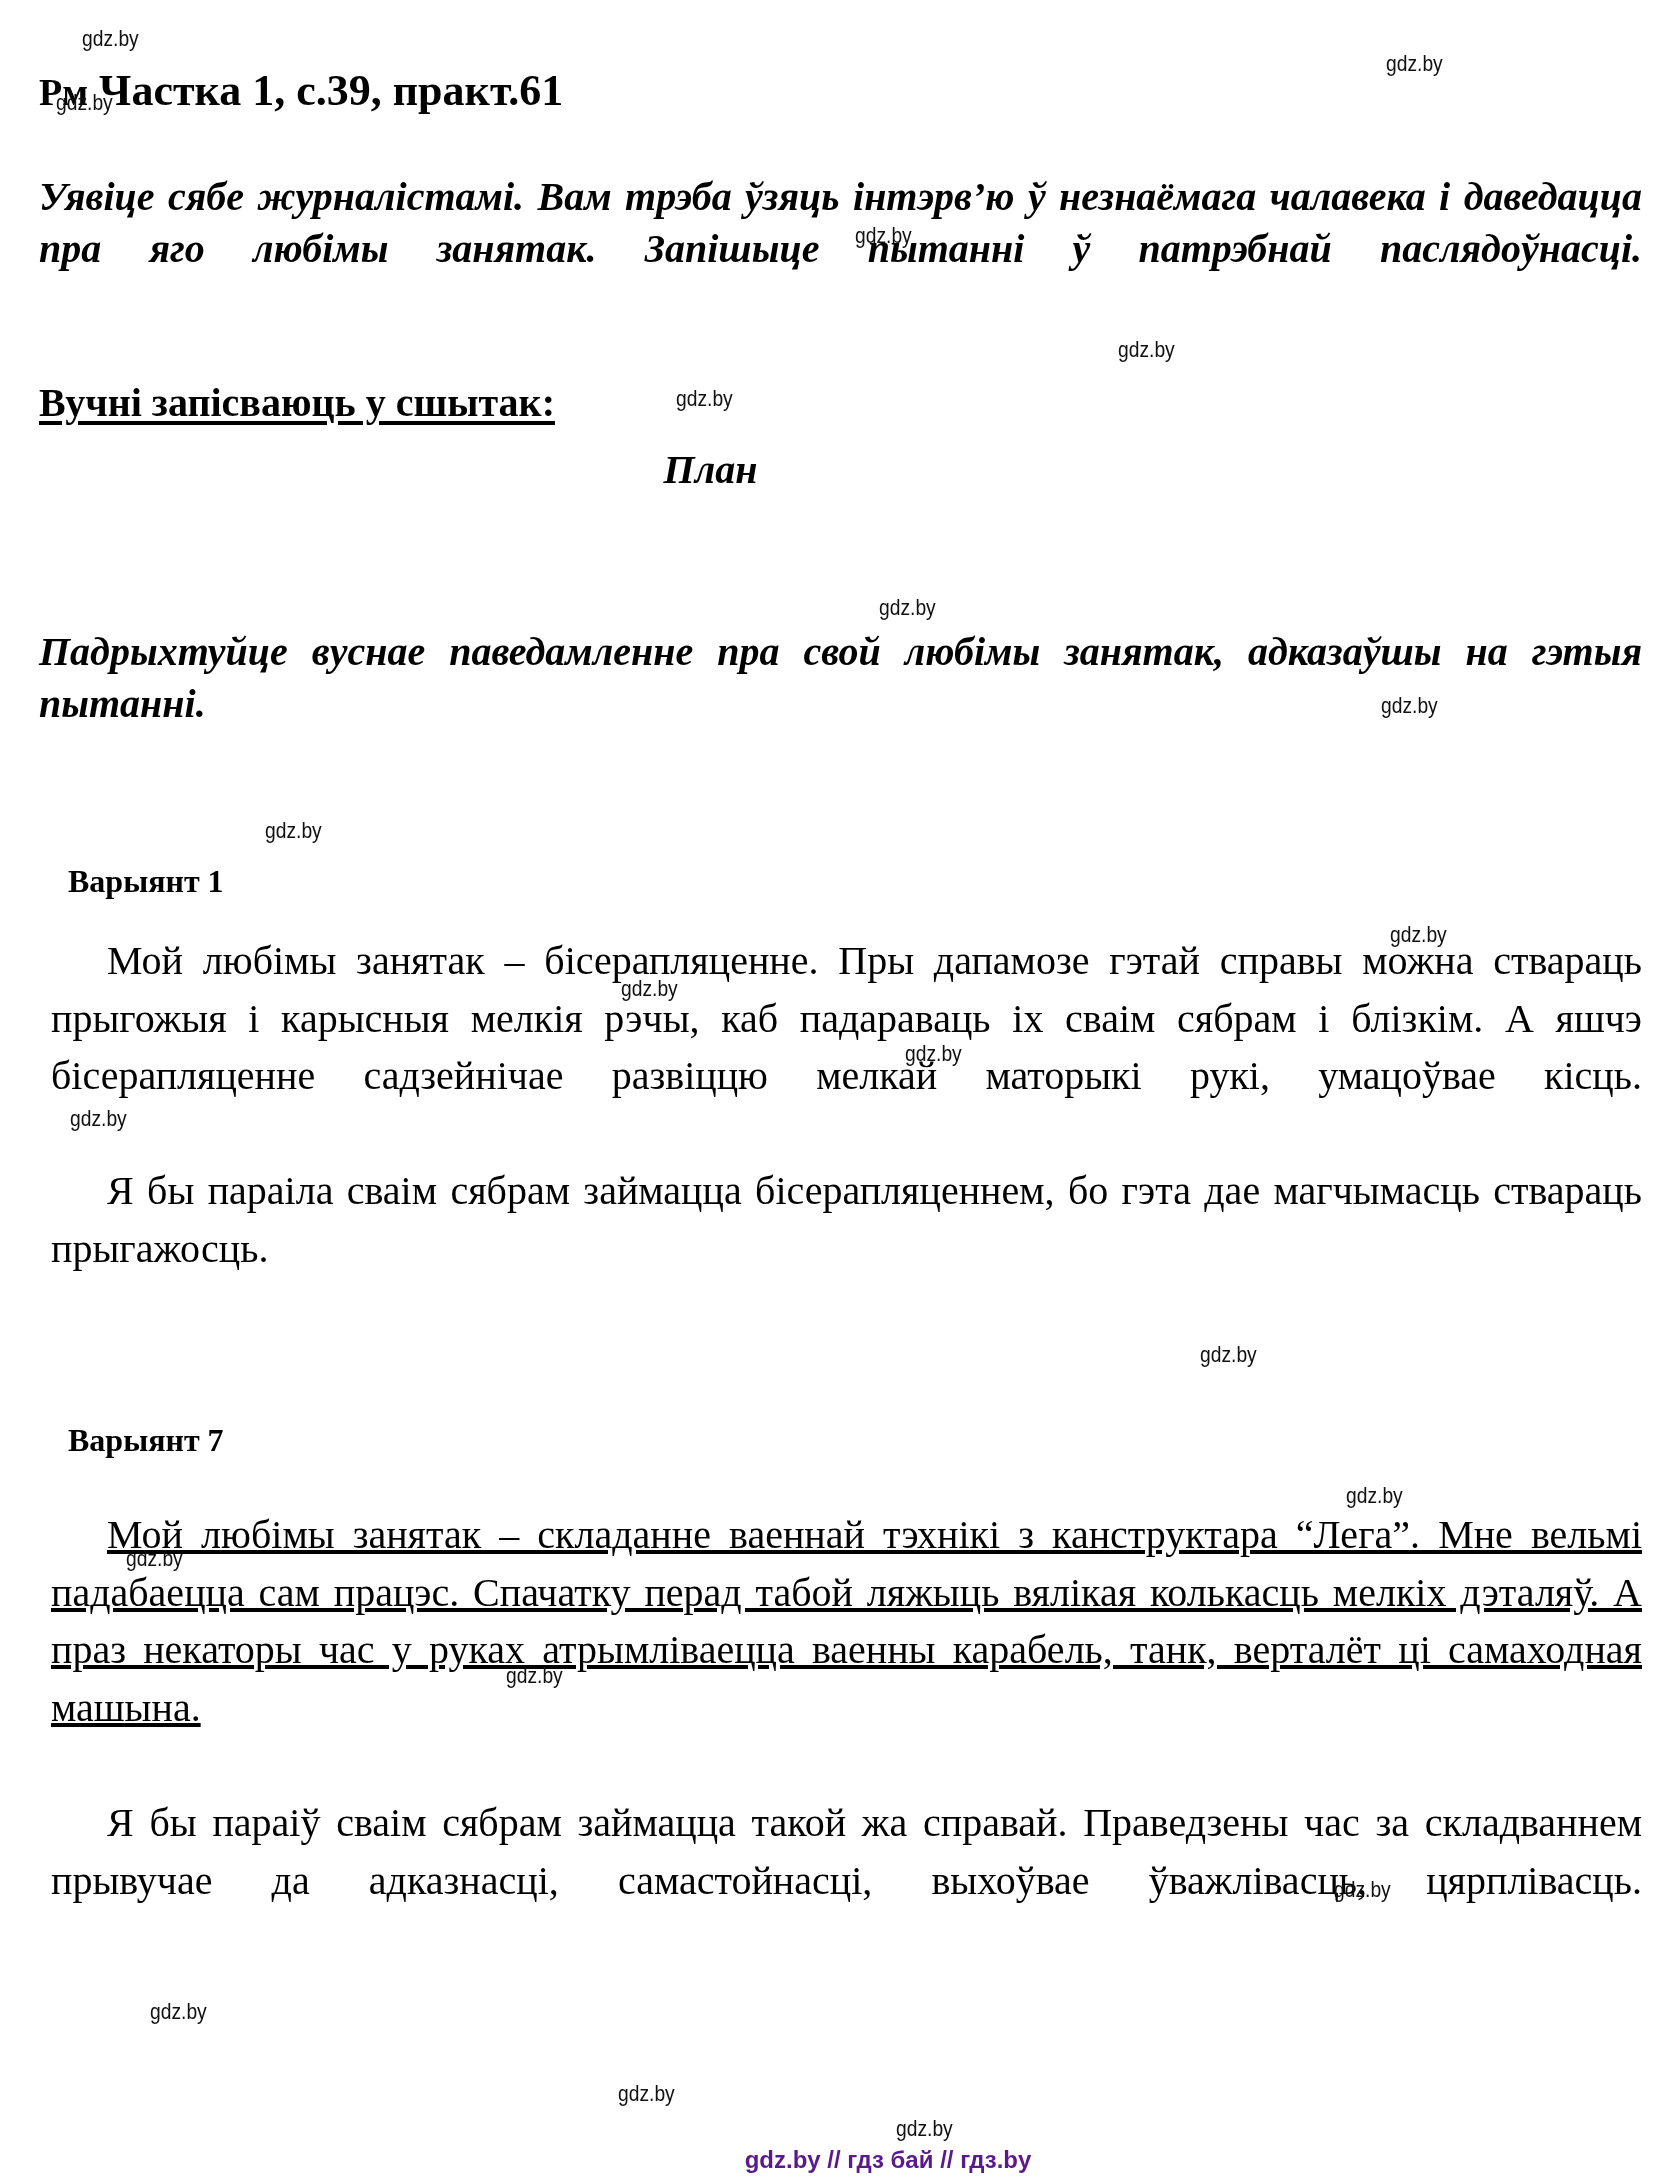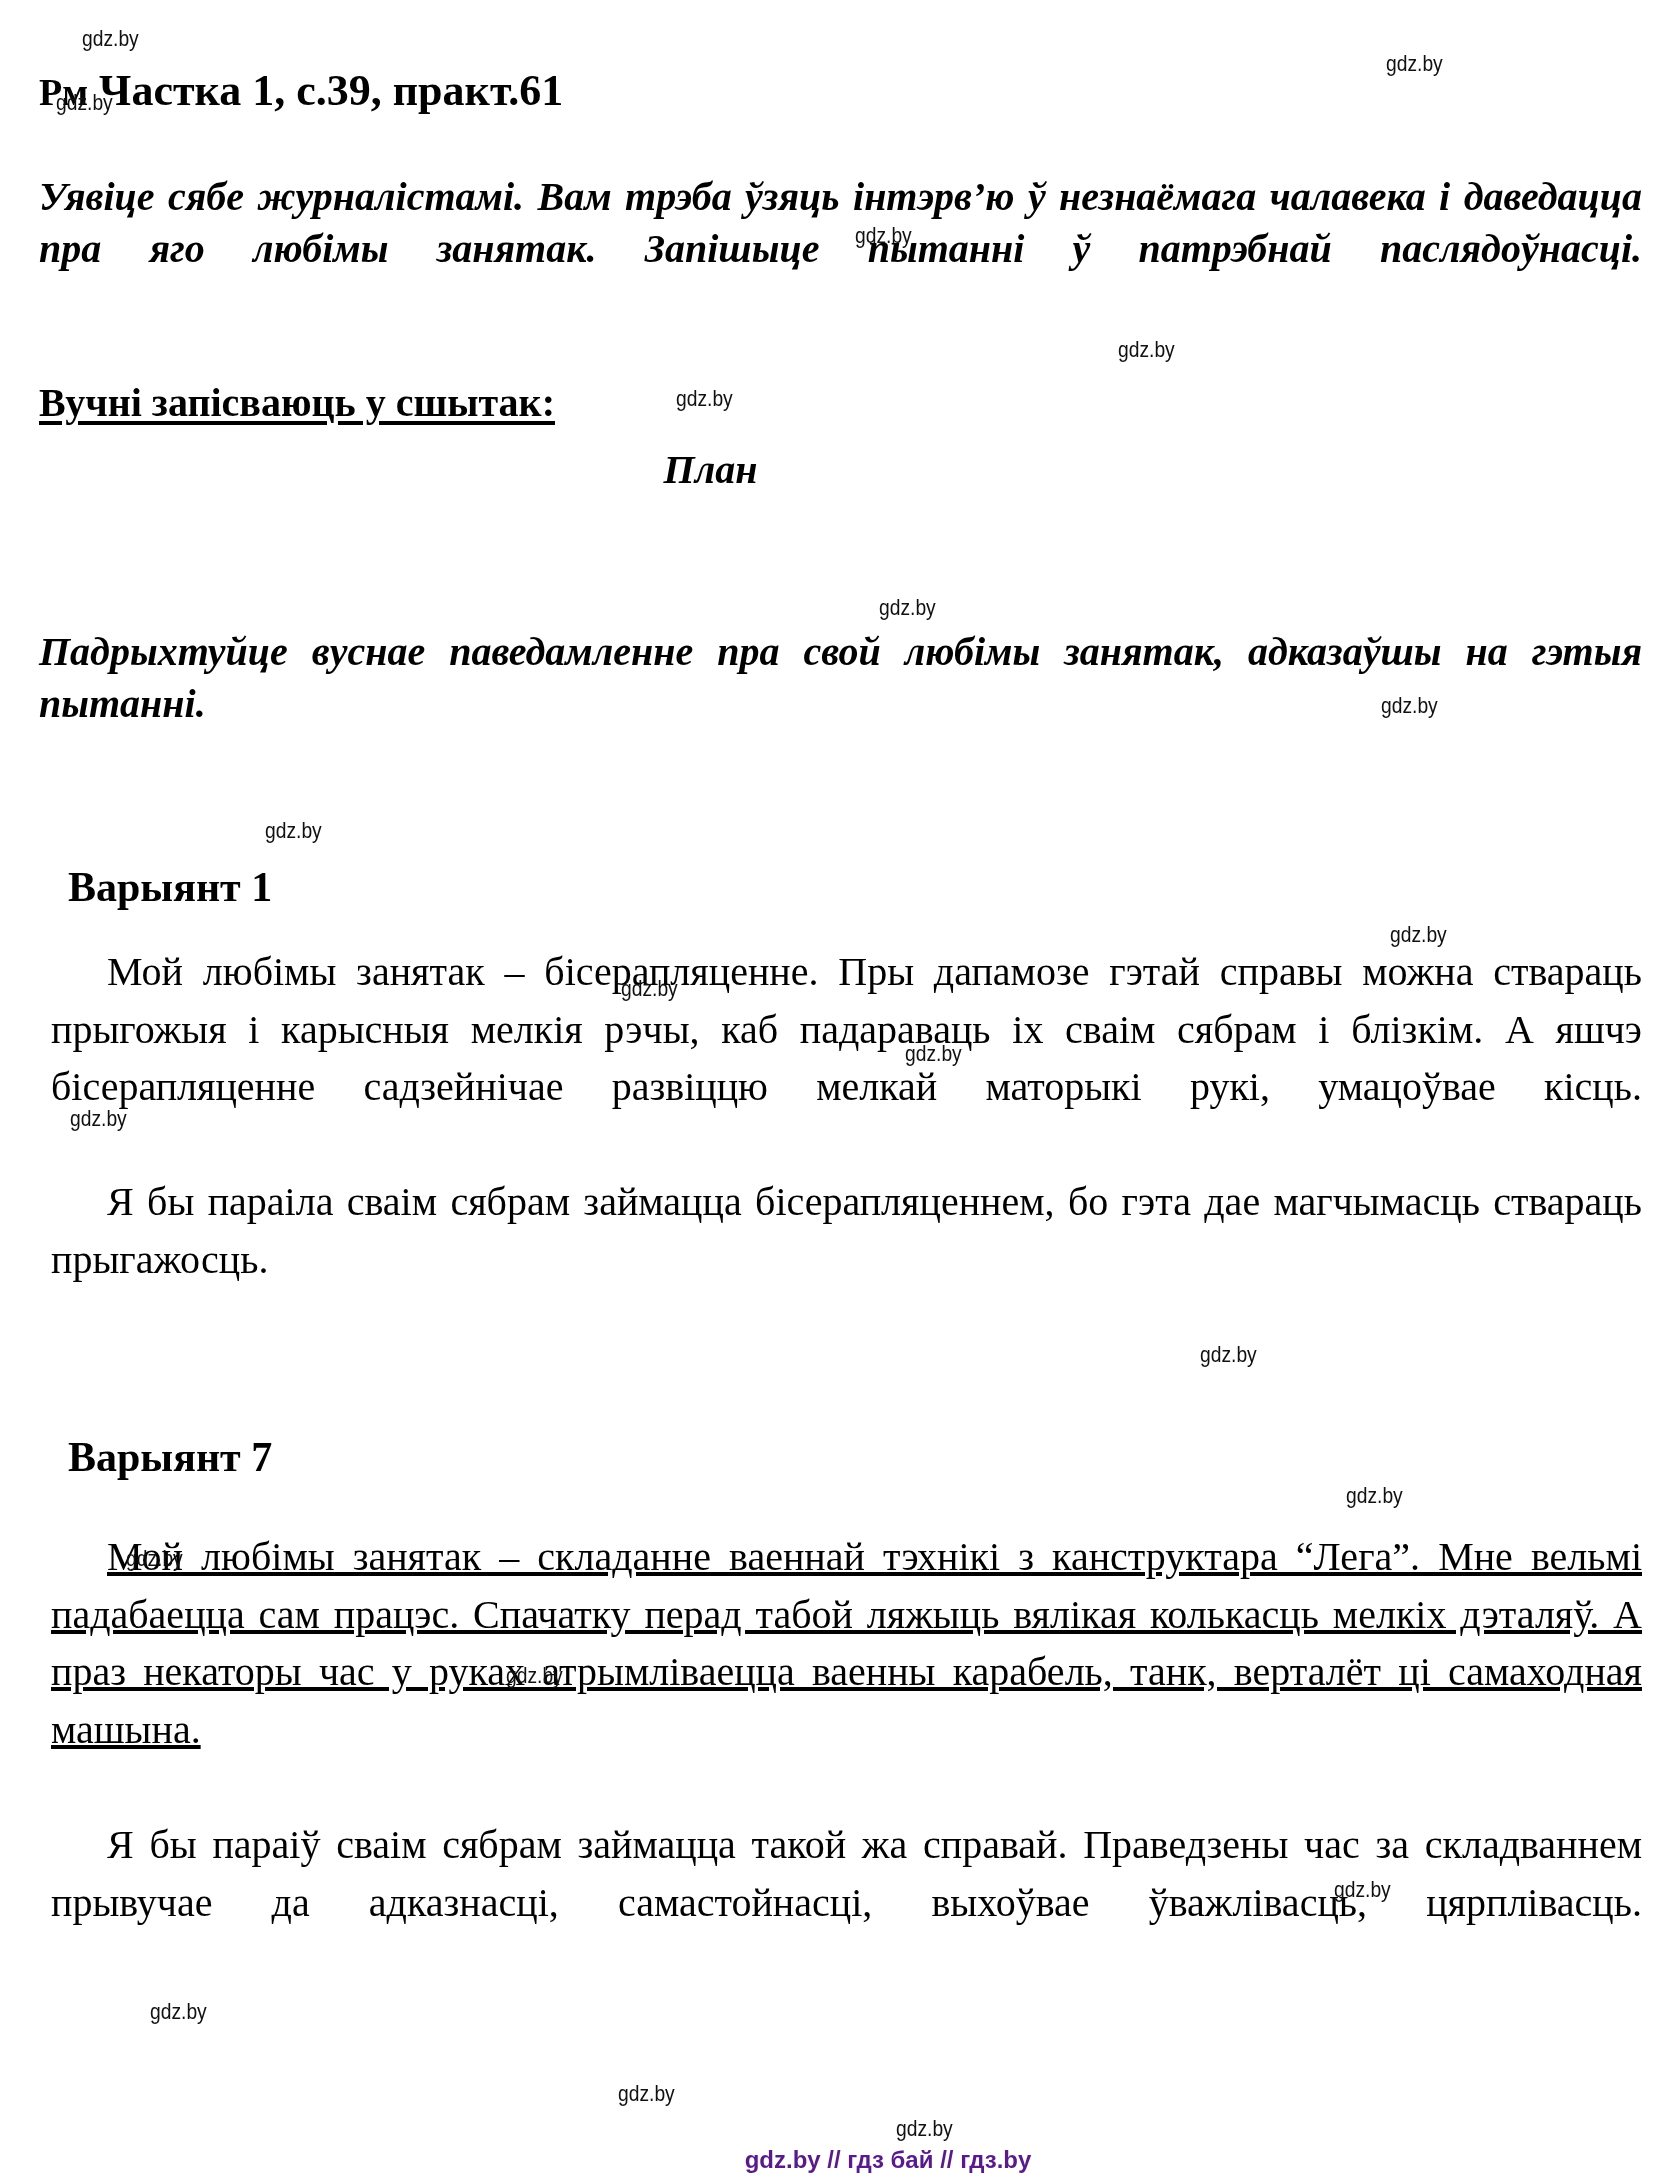--- a/index.html
+++ b/index.html
@@ -91,21 +91,21 @@
   }
   .task-intro-2 {
     font-size: 40px;
     font-weight: 700;
     font-style: italic;
     line-height: 1.30;
     text-align: justify;
     margin: 133px 0 0 0;
   }
   .variant-heading {
-    font-size: 42px;
+    font-size: 32px;
     font-weight: 700;
     margin: 81px 0 0 29px;
   }
   .variant-heading.second {
     margin-top: 87px;
   }
   .body-par {
     font-size: 40px;
     line-height: 1.44;
     text-align: justify;

